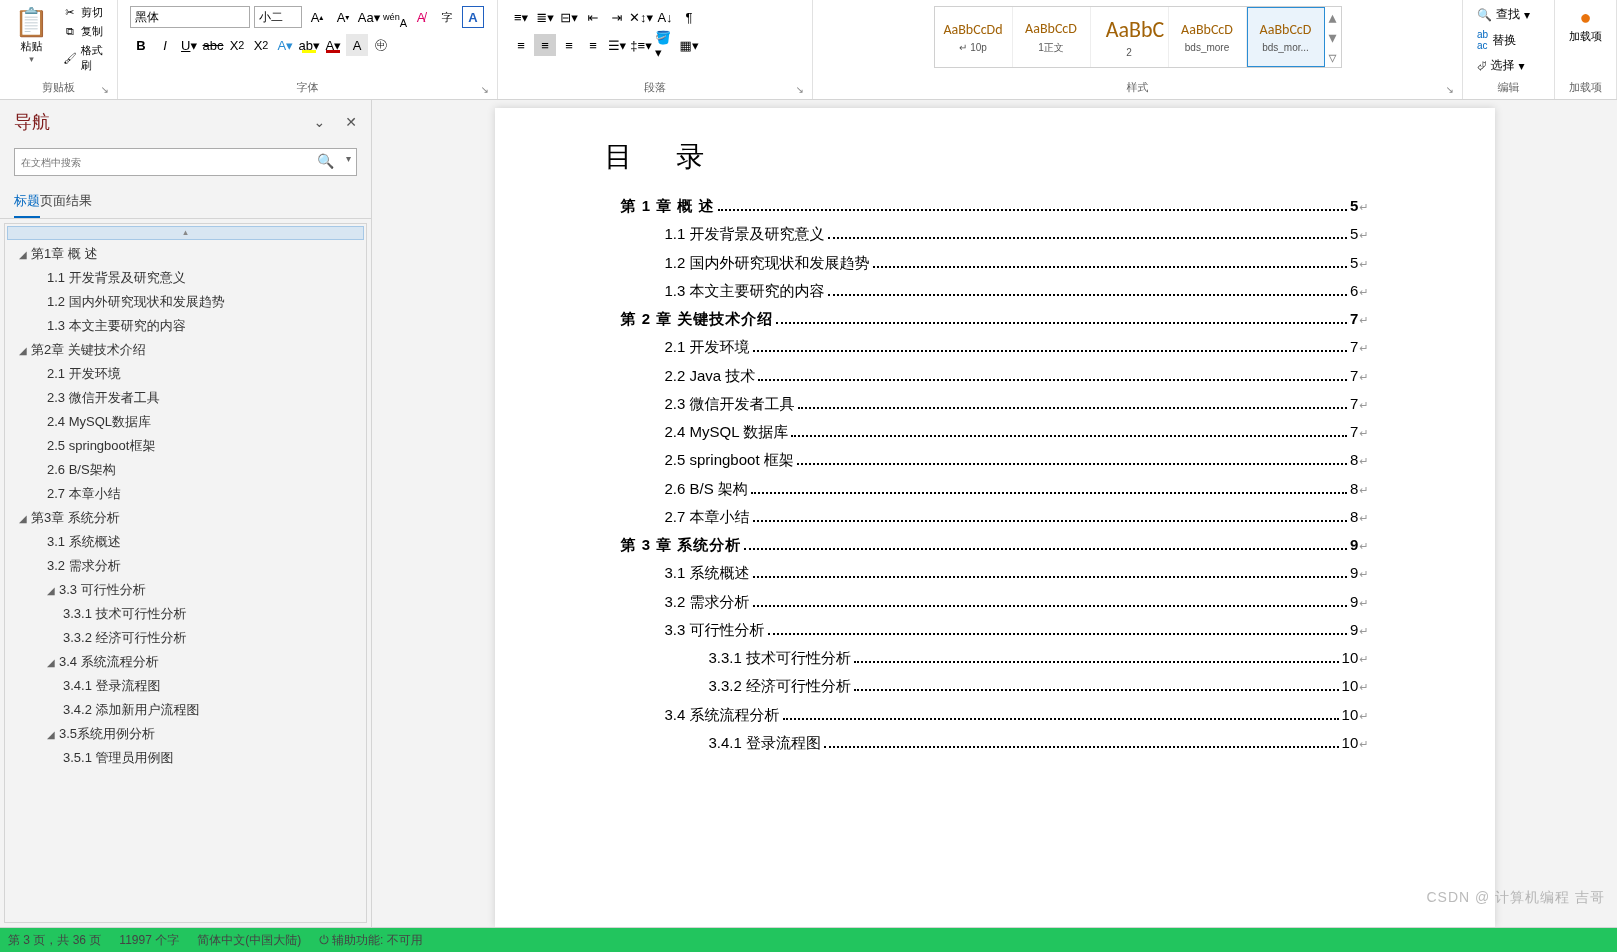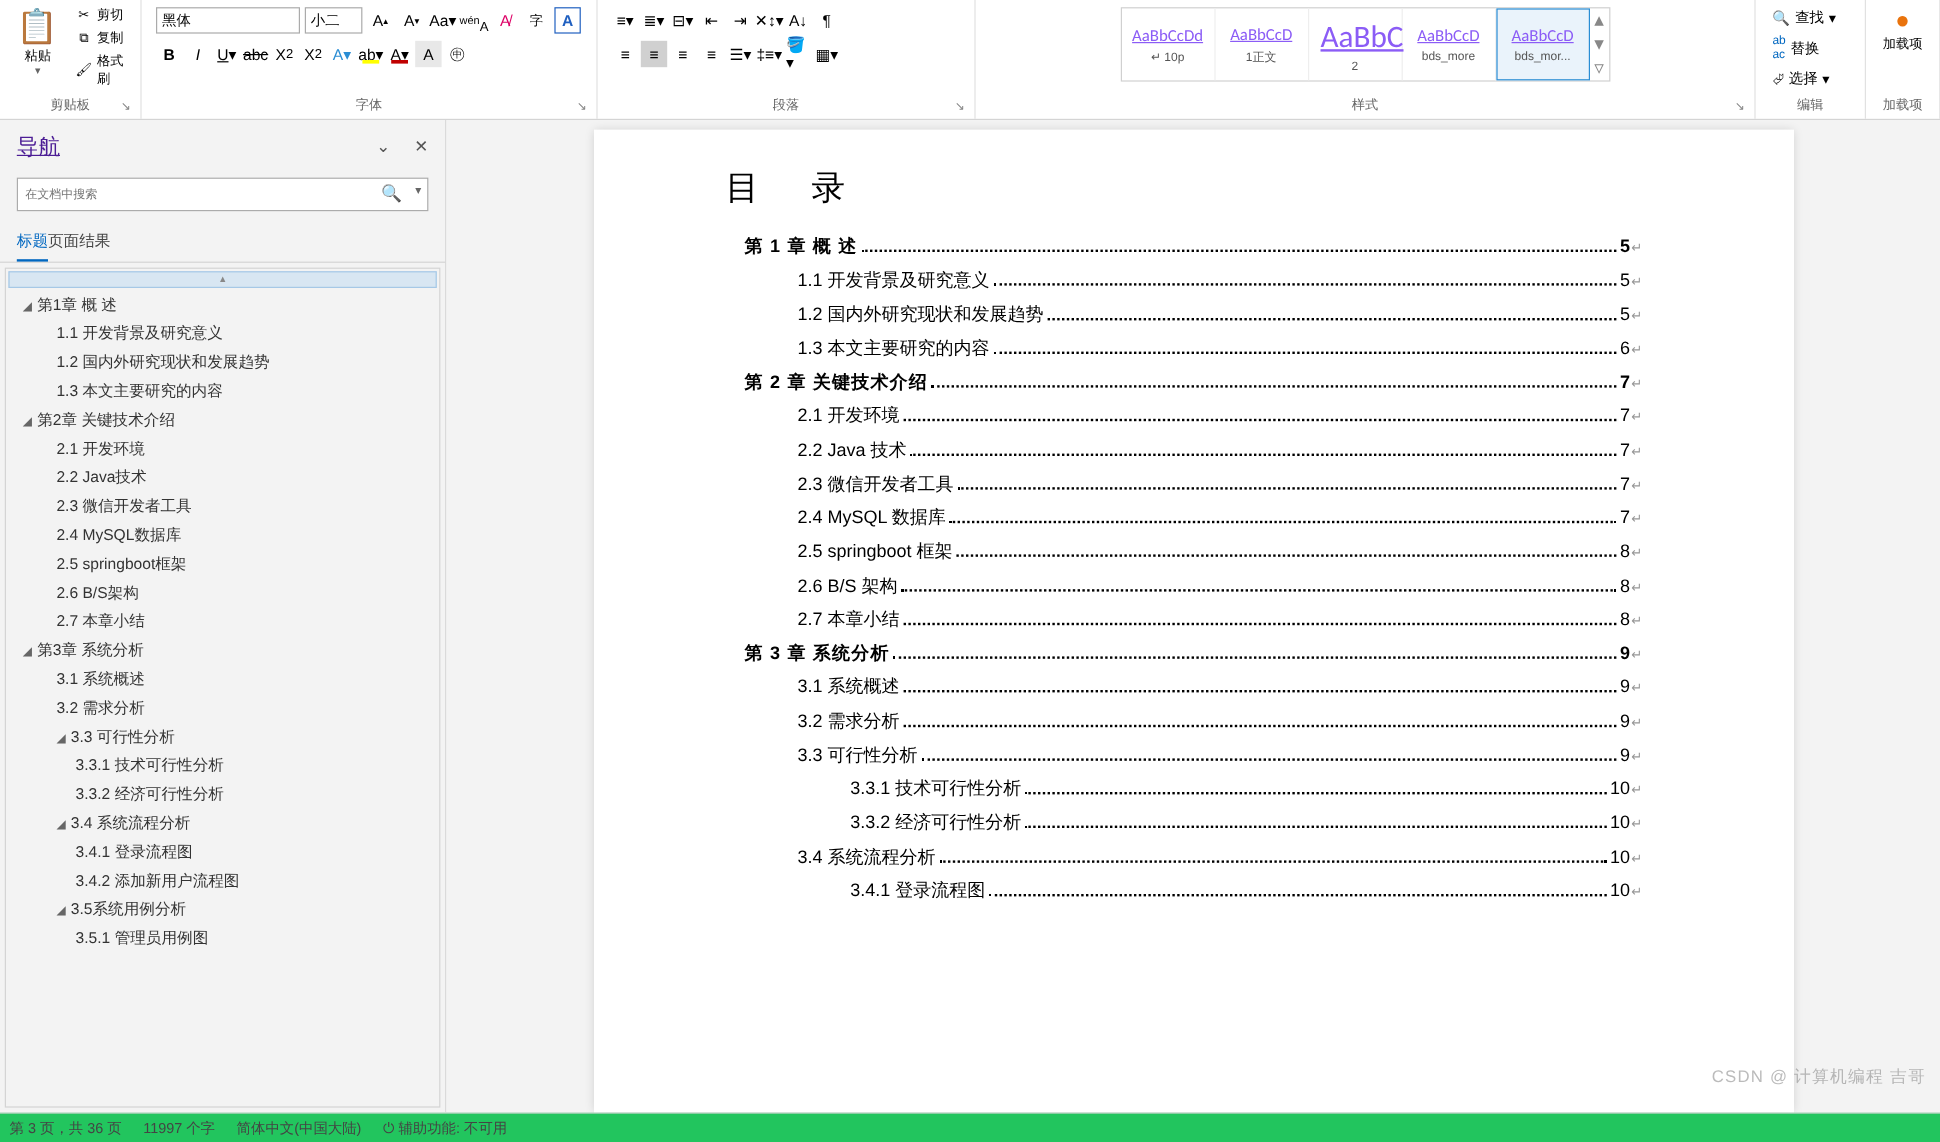--- a/index.html
+++ b/index.html
@@ -27,35 +27,35 @@
 .tbtn.bordered { border: 1.5px solid #2060c0; color: #2060c0; font-weight: bold; }
 .colorbar { position: absolute; bottom: 2px; left: 3px; right: 3px; height: 3px; }
 
 .para-col { display: flex; flex-direction: column; gap: 6px; padding: 2px 4px; }
 .para-row { display: flex; gap: 2px; }
 
 
 .styles-gallery { display: flex; border: 1px solid #d0d0d0; }
 .style-item { width: 78px; height: 60px; border-right: 1px solid #eee; display: flex; flex-direction: column; align-items: center; justify-content: center; font-size: 11px; cursor: pointer; }
 .style-item.sel { border: 1px solid #2a8dd4; background: #eaf3fb; }
-.style-item .preview { font-size: 14px; color: #8b5cf6; font-family: Calibri, sans-serif; text-decoration: underline; }
-.style-item .preview.big { font-size: 26px; margin-left: 12px; }
+.style-item .preview { font-size: 14px; color: #a16207; font-family: Calibri, sans-serif; }
+.style-item .preview.big { font-size: 22px; margin-left: 12px; }
 .style-item .name { font-size: 10px; color: #555; margin-top: 4px; }
 .gallery-more { width: 16px; display: flex; flex-direction: column; justify-content: space-around; align-items: center; color: #888; cursor: pointer; }
 
 .edit-col { display: flex; flex-direction: column; gap: 2px; padding: 2px 4px; }
 .edit-item { display: flex; align-items: center; gap: 4px; font-size: 12px; cursor: pointer; padding: 2px 4px; }
 
 
 .main { display: flex; height: 827px; }
 
 
 .nav-pane { width: 372px; background: #f3f3f3; border-right: 1px solid #d4d4d4; display: flex; flex-direction: column; }
 .nav-header { display: flex; align-items: center; justify-content: space-between; padding: 10px 14px 4px; }
-.nav-title { font-size: 18px; color: #4c1d95; text-decoration: underline; }
+.nav-title { font-size: 18px; color: #7f1d1d; }
 .nav-ctrl { display: flex; gap: 20px; color: #555; cursor: pointer; font-size: 14px; }
 .nav-search { margin: 10px 14px; position: relative; }
 .nav-search input { width: 100%; height: 28px; border: 1px solid #ababab; padding: 2px 50px 2px 6px; font-size: 10px; }
 .nav-search .sicon { position: absolute; right: 22px; top: 5px; color: #0067c0; font-size: 14px; cursor: pointer; }
 .nav-search .sdrop { position: absolute; right: 6px; top: 5px; color: #666; font-size: 10px; cursor: pointer; }
 .nav-tabs { display: flex; padding: 0 14px; border-bottom: 1px solid #d4d4d4; }
 .nav-tab { font-size: 13px; padding: 6px 0; cursor: pointer; color: #444; }
 .nav-tab.active { color: #0067c0; border-bottom: 2px solid #0067c0; }
 
 .nav-tree { flex: 1; overflow-y: scroll; border: 1px solid #d4d4d4; margin: 4px 4px 4px 4px; background: #f3f3f3; }
@@ -262,21 +262,20 @@
       </div>
     <div class="nav-tree">
       <div class="collapse-bar">▴</div>
       <div id="tree-items">
           <div class="tree-item l1"><span class="arrow">◢</span><span>第1章 概 述</span></div>
           <div class="tree-item l2"><span>1.1 开发背景及研究意义</span></div>
           <div class="tree-item l2"><span>1.2 国内外研究现状和发展趋势</span></div>
           <div class="tree-item l2"><span>1.3 本文主要研究的内容</span></div>
           <div class="tree-item l1"><span class="arrow">◢</span><span>第2章 关键技术介绍</span></div>
           <div class="tree-item l2"><span>2.1 开发环境</span></div>
-          <div class="tree-item l2"><span>2.2 Java技术</span></div>
           <div class="tree-item l2"><span>2.3 微信开发者工具</span></div>
           <div class="tree-item l2"><span>2.4 MySQL数据库</span></div>
           <div class="tree-item l2"><span>2.5 springboot框架</span></div>
           <div class="tree-item l2"><span>2.6 B/S架构</span></div>
           <div class="tree-item l2"><span>2.7 本章小结</span></div>
           <div class="tree-item l1"><span class="arrow">◢</span><span>第3章 系统分析</span></div>
           <div class="tree-item l2"><span>3.1 系统概述</span></div>
           <div class="tree-item l2"><span>3.2 需求分析</span></div>
           <div class="tree-item l3"><span class="arrow">◢</span><span>3.3 可行性分析</span></div>
           <div class="tree-item l4"><span>3.3.1 技术可行性分析</span></div>

